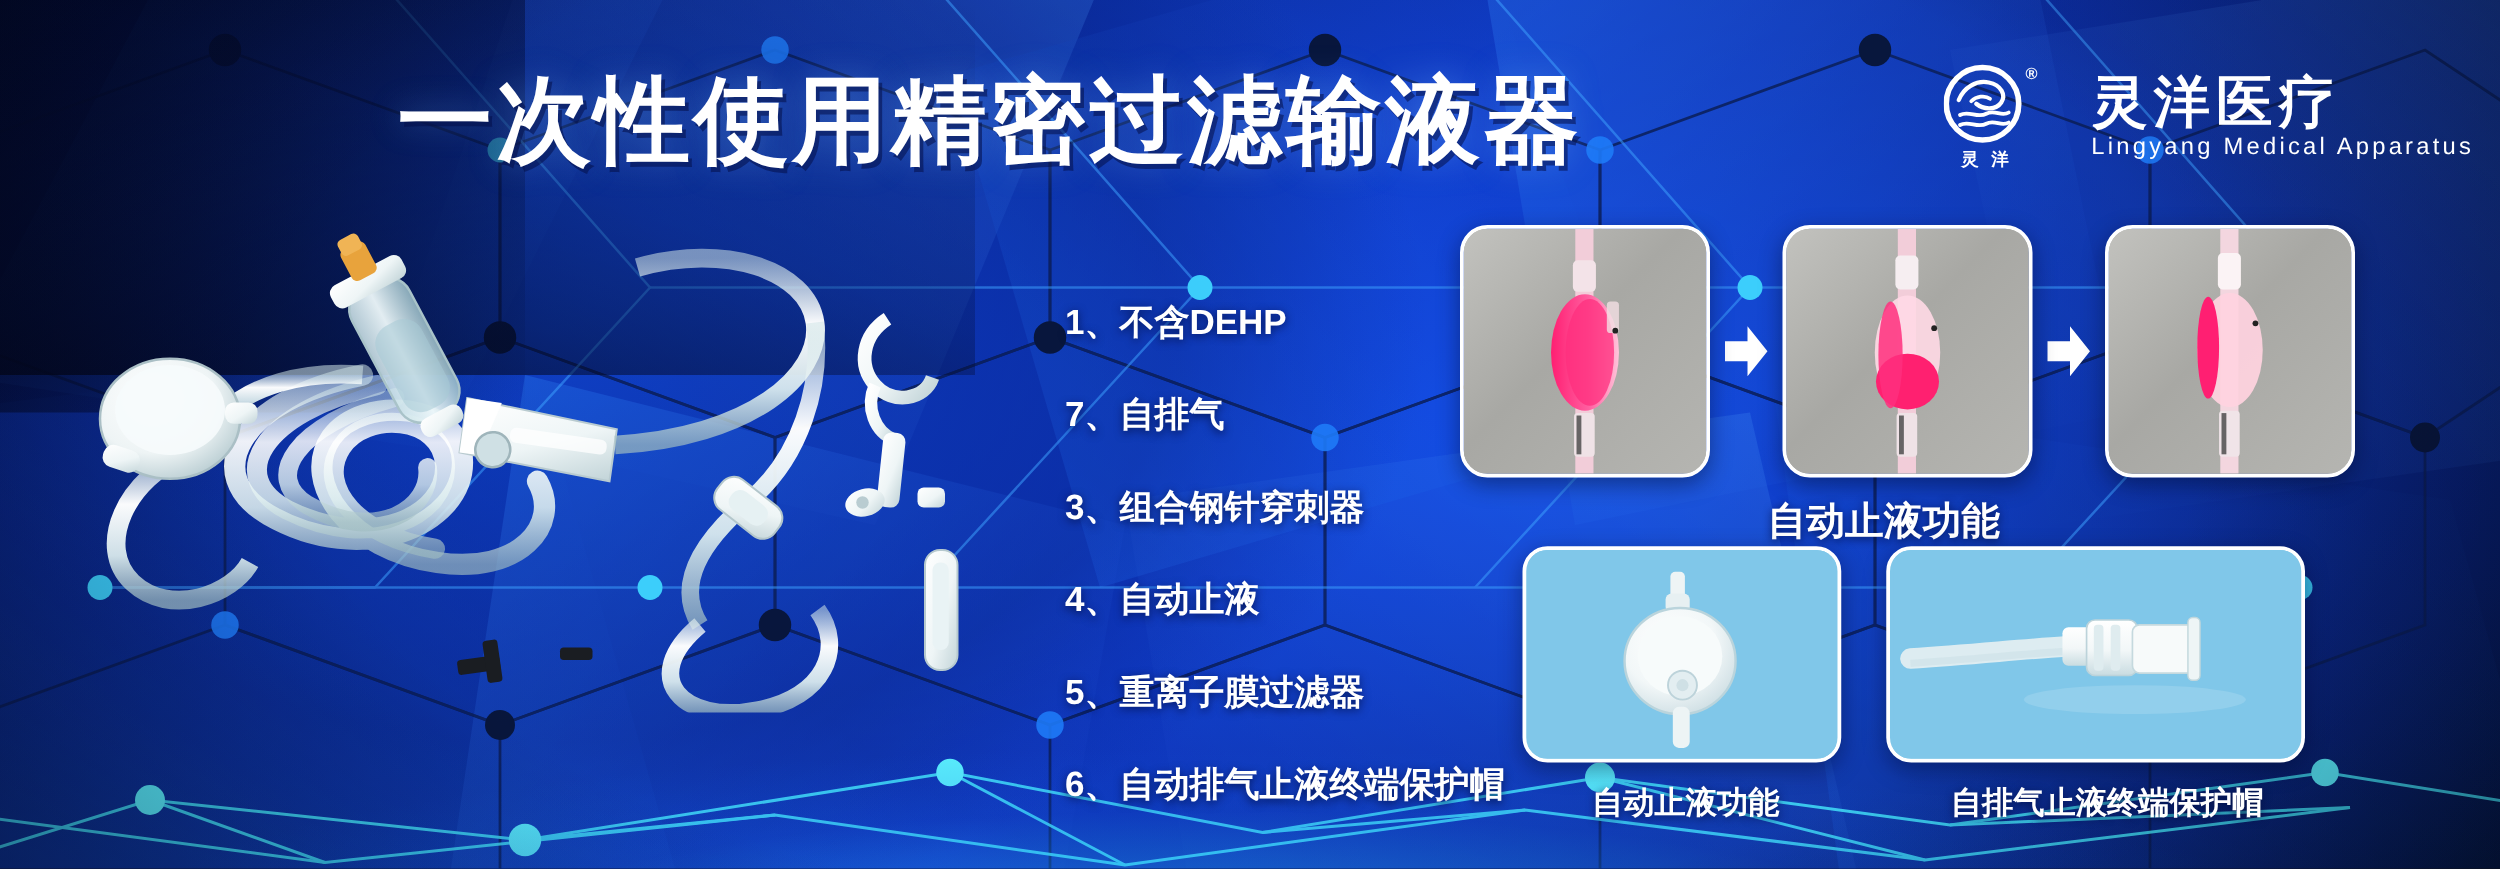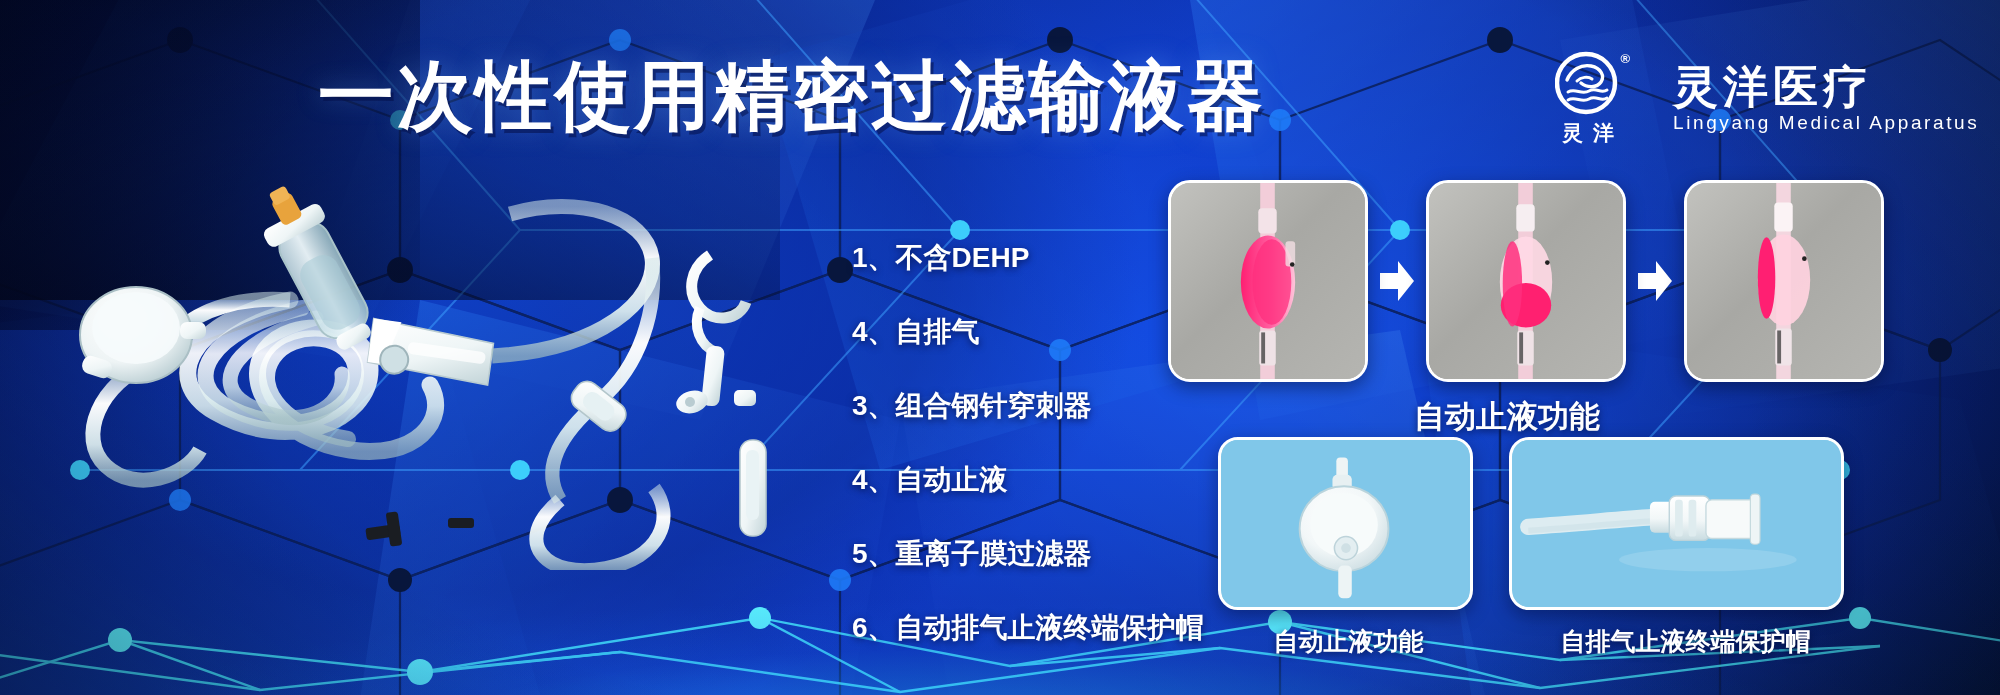--- a/index.html
+++ b/index.html
@@ -48,21 +48,21 @@
 
   
   #logo { position:absolute; left:1545px; top:50px; display:flex; align-items:center; gap:20px; }
   .logo-mark { display:flex; flex-direction:column; align-items:center; width:86px; }
   .logo-badge { position:relative; width:66px; height:66px; }
   .logo-reg {
     position:absolute; right:-9px; top:2px;
     font-size:13px; color:#fff; font-weight:700; line-height:1;
   }
   .logo-cn-sub {
-    margin-top:3px; font-size:21px; font-weight:700; color:#fff;
+    margin-top:3px; font-size:14px; font-weight:700; color:#fff;
     letter-spacing:10px; text-indent:10px; white-space:nowrap;
   }
   .logo-divider { width:2px; height:58px; background:rgba(255,255,255,.0); }
   .logo-text { display:flex; flex-direction:column; }
   .logo-cn {
     font-size:45px; font-weight:600; color:#fff; letter-spacing:5px; line-height:1.06;
     white-space:nowrap;
   }
   .logo-en {
     font-size:19px; color:#fff; letter-spacing:2.6px; white-space:nowrap;
@@ -329,21 +329,21 @@
 
     <g>
       <rect x="326" y="376" width="34" height="12" rx="3" fill="#1a1d22" transform="rotate(-8 343 382)"></rect>
       <rect x="348" y="362" width="12" height="34" rx="3" fill="#1a1d22" transform="rotate(-8 354 379)"></rect>
       <rect x="408" y="368" width="26" height="10" rx="3" fill="#1a1d22"></rect>
     </g>
   </svg>
 
   <div id="features">
     <div class="feature">1、不含DEHP</div>
-    <div class="feature">4、自排气</div>
+    <div class="feature">7、自排气</div>
     <div class="feature">3、组合钢针穿刺器</div>
     <div class="feature">4、自动止液</div>
     <div class="feature">5、重离子膜过滤器</div>
     <div class="feature">6、自动排气止液终端保护帽</div>
   </div>
 
   <div id="autostop-row">
 
     <div class="photo-card">
       <svg viewBox="0 0 200 202" width="100%" height="100%">

